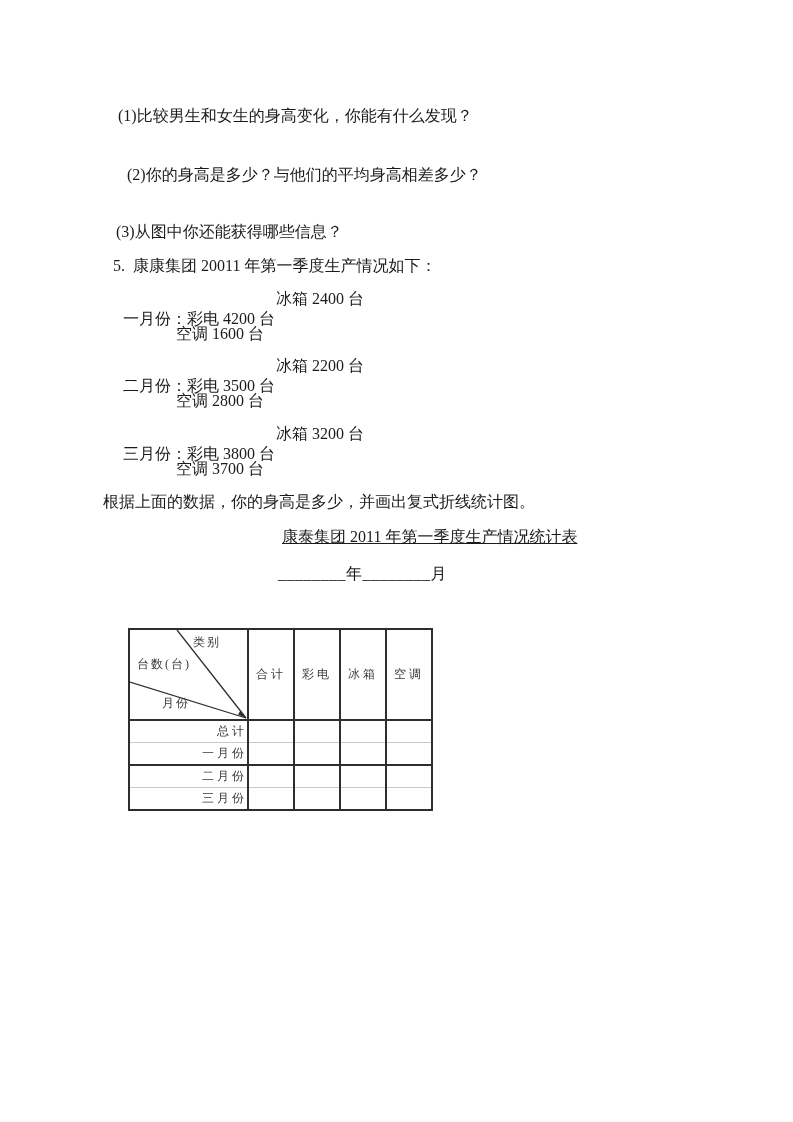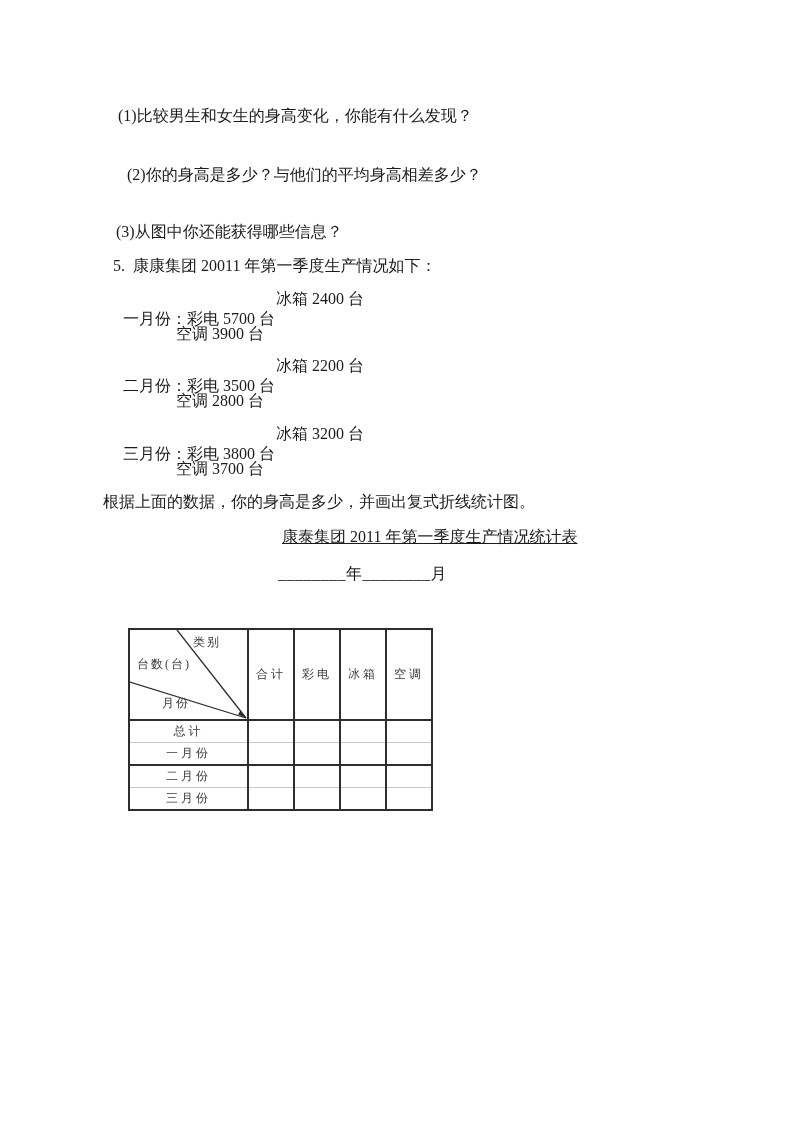--- a/index.html
+++ b/index.html
@@ -50,21 +50,21 @@
     color: #3a3a3a;
     overflow: hidden;
   }
   table.stats .col-head { width: 44px; }
   table.stats .corner-cell {
     width: 117px;
     height: 89px;
     position: relative;
     padding: 0;
   }
-  table.stats tr.data-row td { height: 21px; }
+  table.stats tr.data-row td { height: 21px; text-align: right; }
   
   table.stats tr.sep-light-bottom td { border-bottom: 1px solid #c9c9c9; }
   table.stats tr.sep-light-top td { border-top: 1px solid #c9c9c9; }
   table.stats tr.sep-dark-bottom td { border-bottom: 2px solid #2e2e2e; }
   .corner-svg {
     position: absolute;
     left: 0; top: 0;
     width: 117px; height: 89px;
   }
   .corner-label {
@@ -85,24 +85,24 @@
 
 <div class="page">
 
   <div class="line" style="left:118px; top:106px;">(1)比较男生和女生的身高变化，你能有什么发现？</div>
   <div class="line" style="left:127px; top:165px;">(2)你的身高是多少？与他们的平均身高相差多少？</div>
   <div class="line" style="left:116px; top:222px;">(3)从图中你还能获得哪些信息？</div>
 
   <div class="line" style="left:113px; top:256px;">5.  康康集团 20011 年第一季度生产情况如下：</div>
 
   <div class="line" style="left:107px; top:289px;">
-    <span>一月份：彩电 5700 台</span>
+    <span>一月份：彩电 4200 台</span>
     <span class="right-col">冰箱 2400 台</span>
   </div>
-  <div class="line" style="left:176px; top:324px;">空调 3900 台</div>
+  <div class="line" style="left:176px; top:324px;">空调 1600 台</div>
 
   <div class="line" style="left:107px; top:356px;">
     <span>二月份：彩电 3500 台</span>
     <span class="right-col">冰箱 2200 台</span>
   </div>
   <div class="line" style="left:176px; top:391px;">空调 2800 台</div>
 
   <div class="line" style="left:107px; top:424px;">
     <span>三月份：彩电 3800 台</span>
     <span class="right-col">冰箱 3200 台</span>

